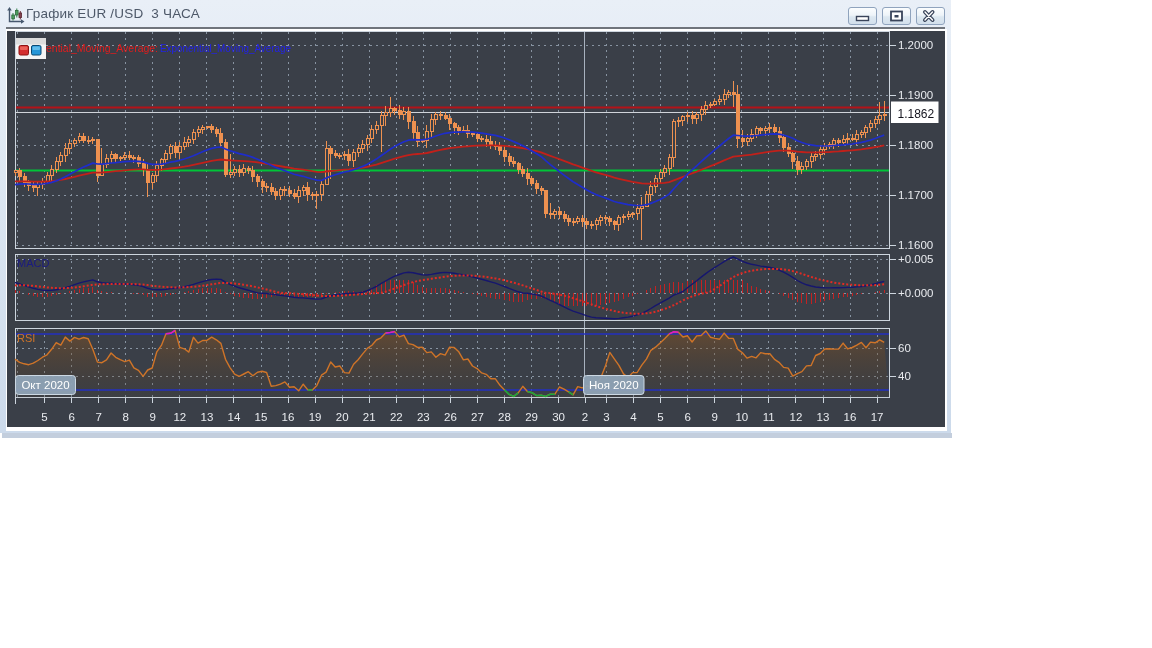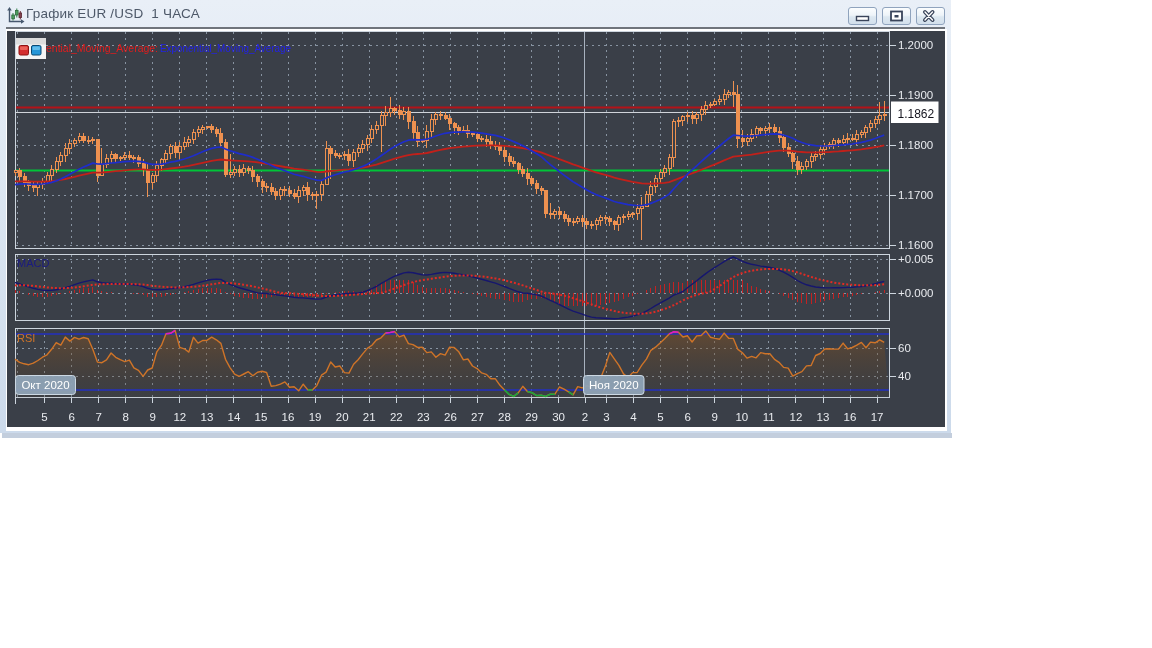--- a/index.html
+++ b/index.html
@@ -119,21 +119,21 @@
 <path d="M3.5 3.5V15.5H16" stroke="#47586e" stroke-width="1.4" fill="none"></path>
 <path d="M1.2 4.5L3.5 1L5.8 4.5Z" fill="#47586e"></path>
 <path d="M15 13.2L18.5 15.5L15 17.8Z" fill="#47586e"></path>
 <path d="M7 7V14.5" stroke="#35814a" stroke-width="1"></path>
 <rect x="5.8" y="9" width="2.6" height="3.8" fill="#4d9e5e" stroke="#2c6a3c" stroke-width="0.8"></rect>
 <path d="M10.8 2.5V11.5" stroke="#35814a" stroke-width="1"></path>
 <rect x="9.5" y="4.5" width="2.6" height="4.5" fill="#4d9e5e" stroke="#2c6a3c" stroke-width="0.8"></rect>
 <path d="M14.3 5V13.5" stroke="#6e323e" stroke-width="1"></path>
 <rect x="13" y="7" width="2.6" height="4.5" fill="#824250" stroke="#5a2630" stroke-width="0.8"></rect>
 </svg>
-<div id="title">График EUR /USD  1 ЧАСА</div>
+<div id="title">График EUR /USD  3 ЧАСА</div>
 <div class="btn" style="left:848px"></div>
 <div class="btn" style="left:882px"></div>
 <div class="btn" style="left:915.5px"></div>
 <svg style="position:absolute;left:848px;top:7px" width="97" height="18" viewBox="0 0 97 18">
 <rect x="8.5" y="9.5" width="12" height="4" fill="#ffffff" stroke="#39445a" stroke-width="1.4"></rect>
 <rect x="43" y="4.5" width="11" height="9" fill="#ffffff" stroke="#39445a" stroke-width="1.8"></rect>
 <rect x="46.5" y="8" width="4" height="2.5" fill="#39445a"></rect>
 <path d="M77 5L84.5 13M84.5 5L77 13" stroke="#39445a" stroke-width="4" stroke-linecap="round"></path>
 <path d="M77 5L84.5 13M84.5 5L77 13" stroke="#ffffff" stroke-width="1.4" stroke-linecap="round"></path>
 </svg>

